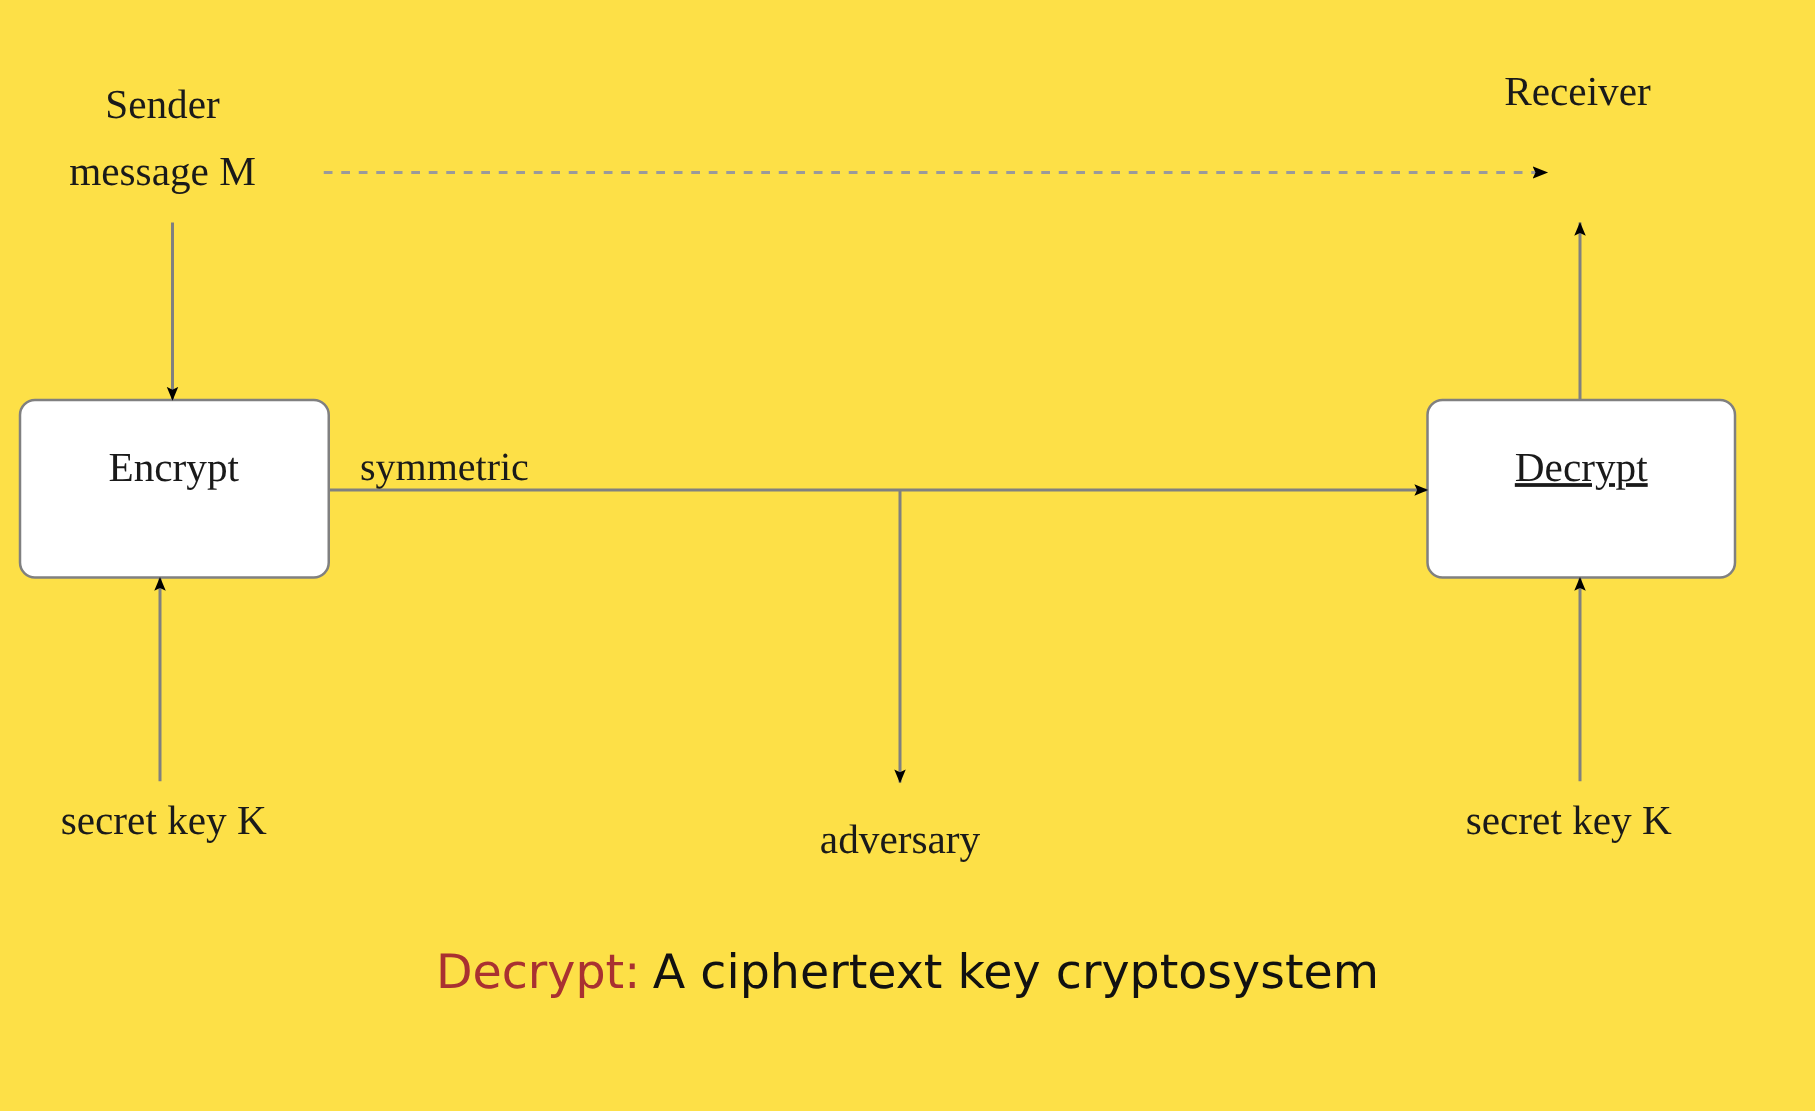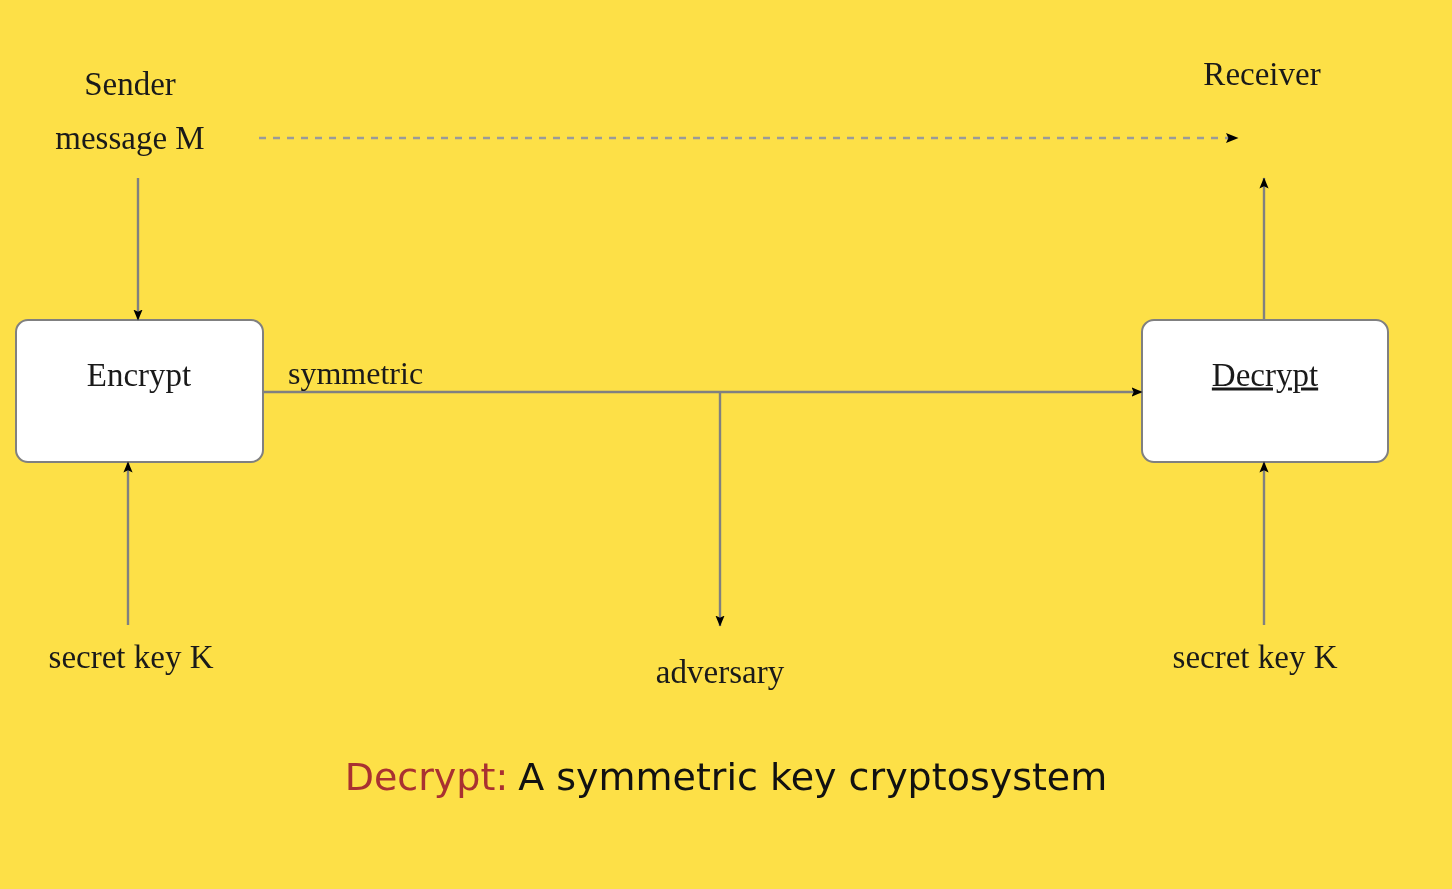--- a/index.html
+++ b/index.html
@@ -107,16 +107,16 @@
   <div class="lbl lbl-ciphertext">symmetric</div>
 
   <div class="lbl lbl-box lbl-encrypt">Encrypt</div>
   <div class="lbl lbl-box lbl-decrypt">Decrypt</div>
 
   <div class="lbl c lbl-key-left">secret key K</div>
   <div class="lbl c lbl-adversary">adversary</div>
   <div class="lbl c lbl-key-right">secret key K</div>
 
   <div id="caption">
-    <span class="cap-prefix">Decrypt:</span><span class="cap-text">A symmetric key cryptosystem</span>
+    <span class="cap-prefix">Decrypt:</span><span class="cap-text">A ciphertext key cryptosystem</span>
   </div>
 
 </div>
 
 </body></html>

